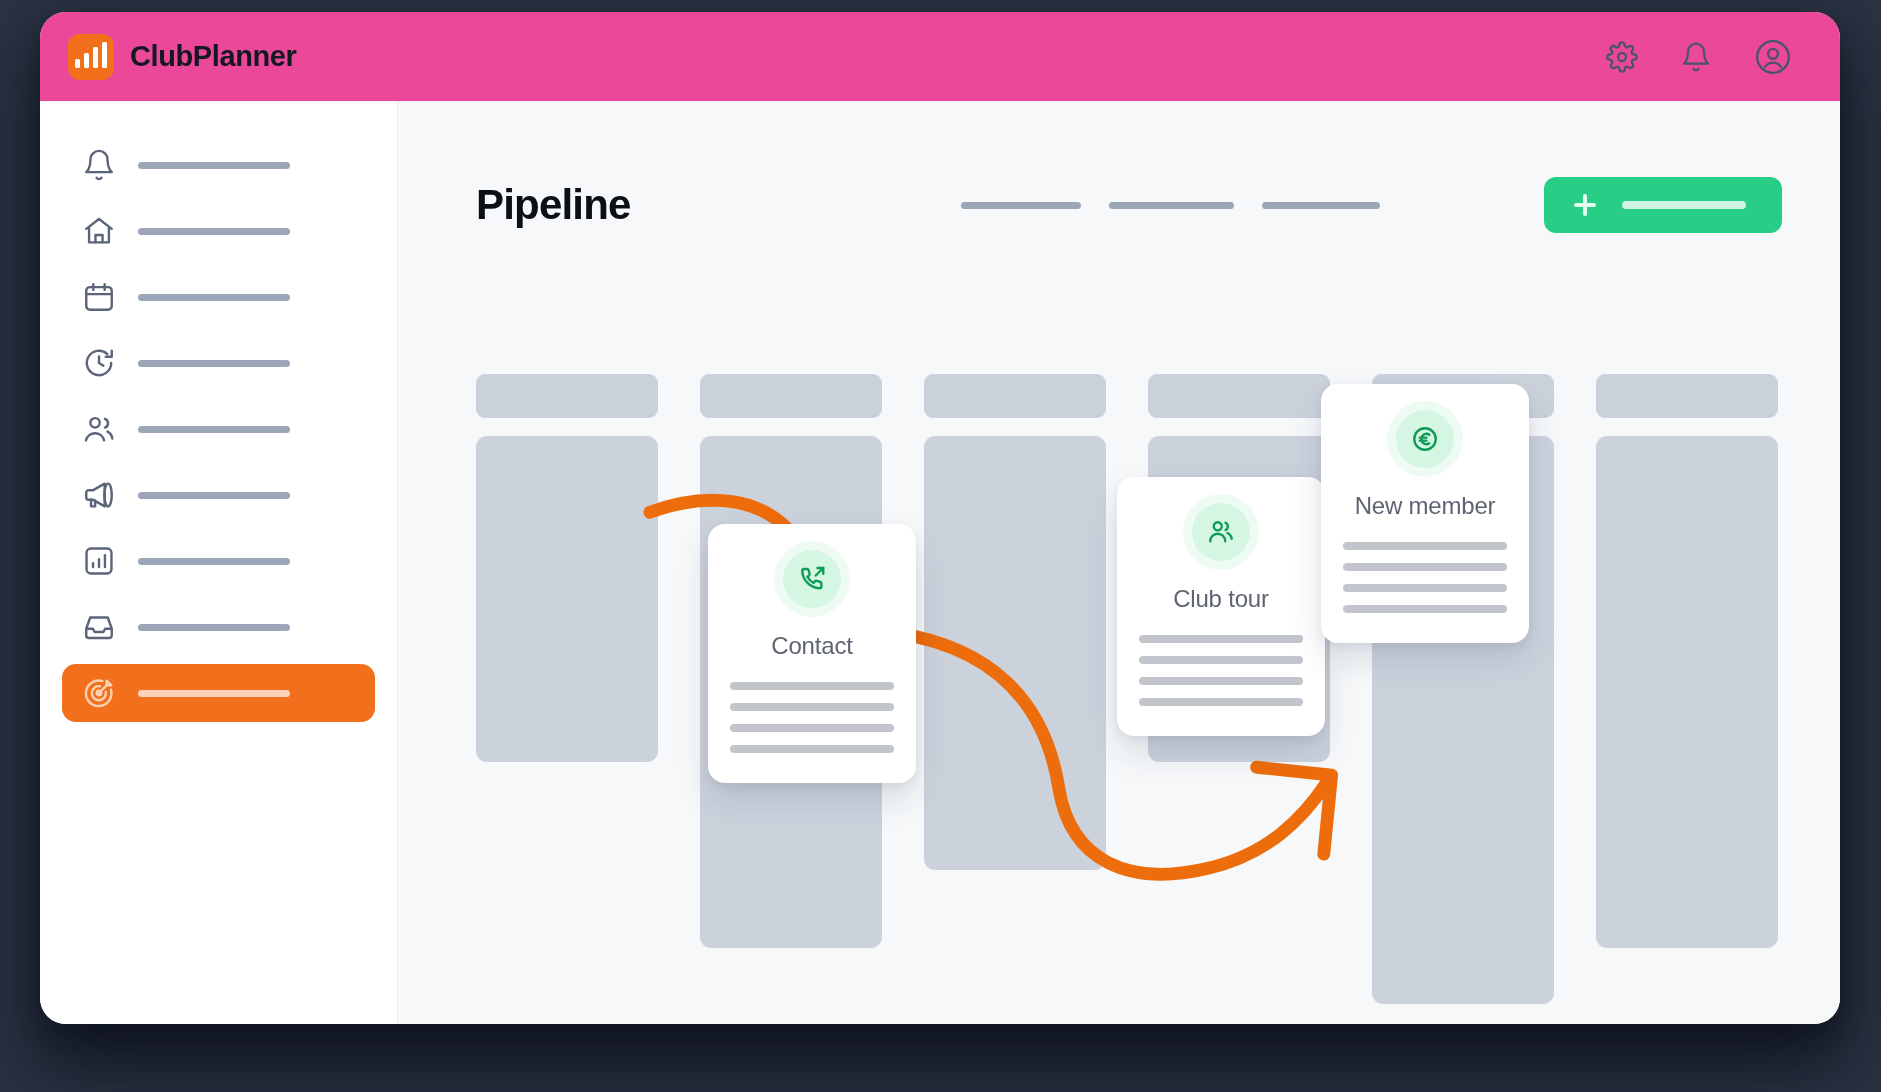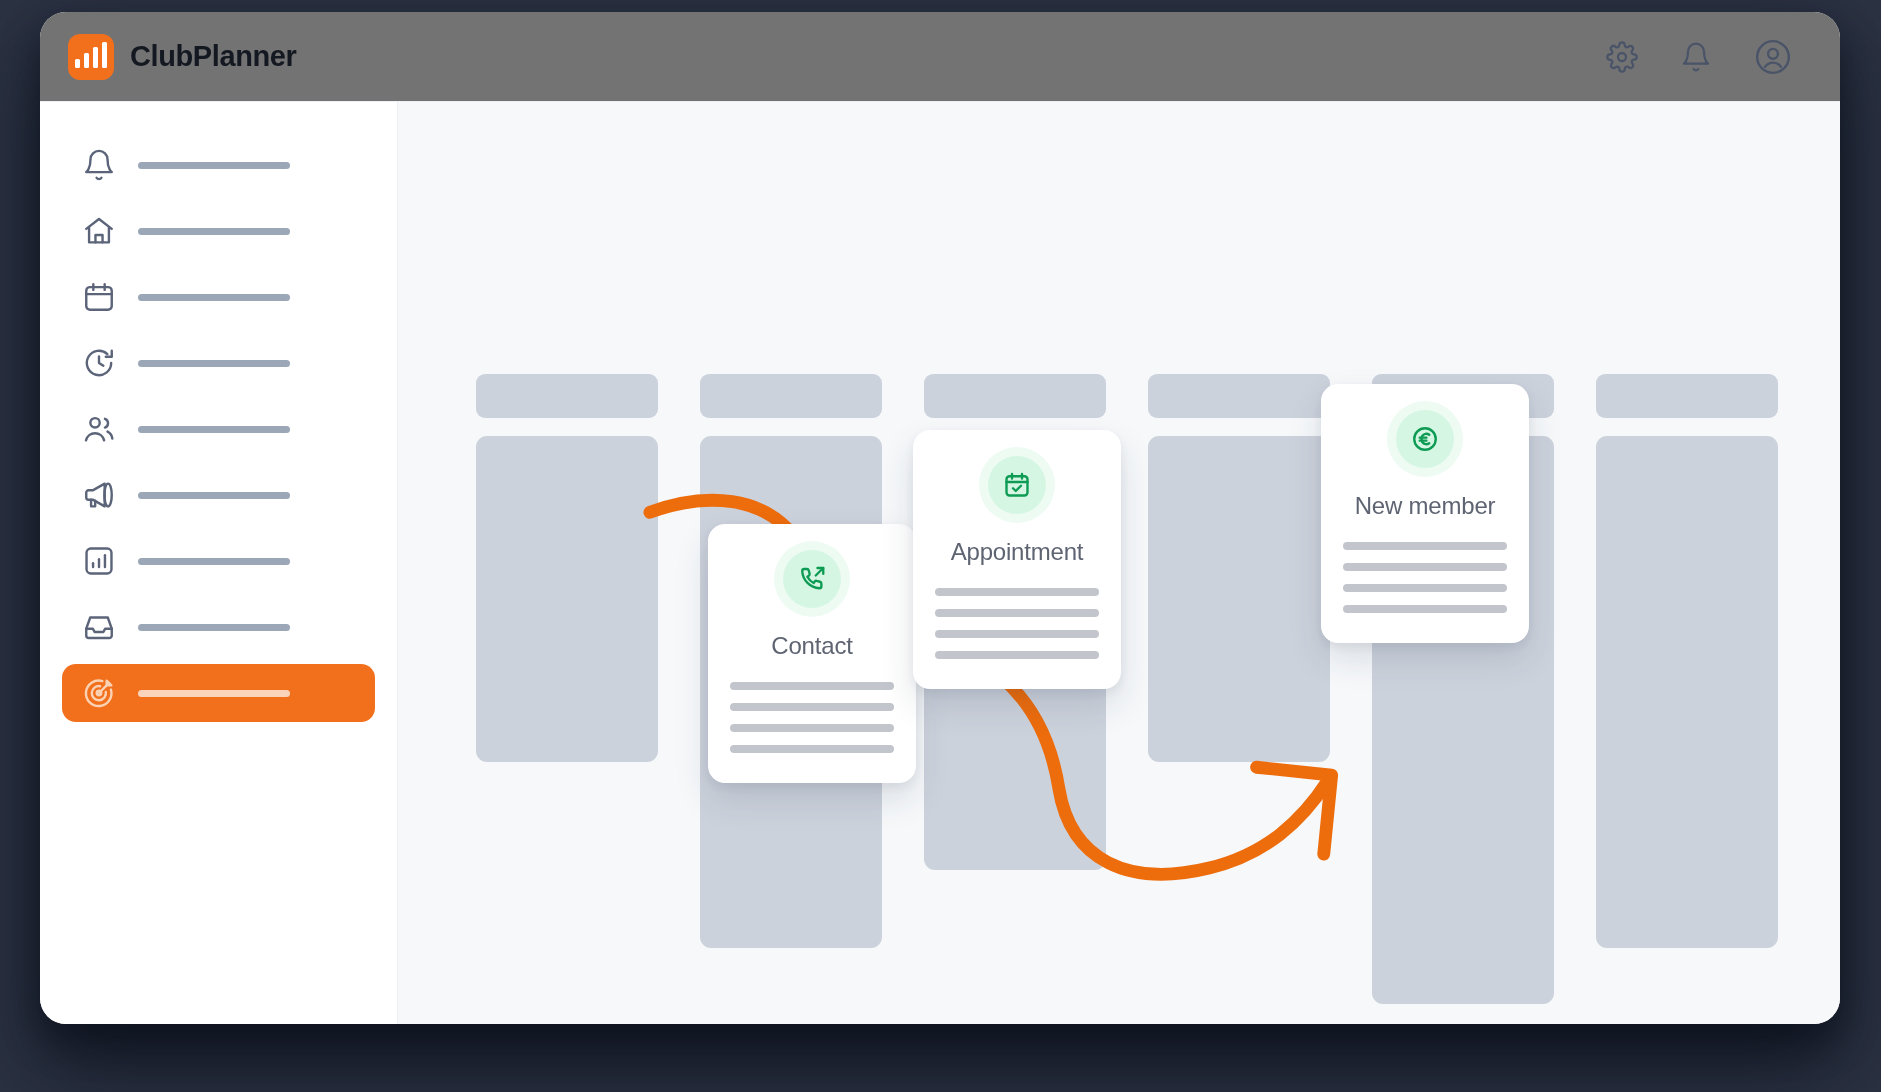--- a/index.html
+++ b/index.html
@@ -29,21 +29,21 @@
                 0 16px 34px rgba(10, 14, 25, 0.55);
     overflow: hidden;
     display: flex;
     flex-direction: column;
   }
 
   
   .topbar {
     height: 90px;
     flex: 0 0 90px;
-    background: #737373;
+    background: #ec4899;
     border-bottom: 1px solid #EDF0F4;
     display: flex;
     align-items: center;
     padding: 0 48px 0 28px;
   }
 
   .brand {
     display: flex;
     align-items: center;
     gap: 16px;
@@ -413,20 +413,34 @@
           <path d="m12 12 5.4-5.4"></path>
           <path d="M17.4 6.6V3.3L20.7 6.6Z"></path>
         </svg>
         <span class="nbar"></span>
       </div>
 
     </nav>
 
     <section class="main">
 
+      <div class="page-head">
+        <h1 class="page-title">Pipeline</h1>
+
+        <div class="head-bars">
+          <span class="hbar w1"></span>
+          <span class="hbar w2"></span>
+          <span class="hbar w3"></span>
+        </div>
+
+        <button class="add-btn">
+          <span class="add-plus"></span>
+          <span class="abar"></span>
+        </button>
+      </div>
 
       <div class="board">
 
         <div class="column" style="left:0px;">
           <div class="col-chip"></div>
           <div class="col-body" style="height:326px;"></div>
         </div>
         <div class="column" style="left:224px;">
           <div class="col-chip"></div>
           <div class="col-body" style="height:512px;"></div>
@@ -465,38 +479,38 @@
           </div>
           <div class="pcard-label">Contact</div>
           <div class="pcard-lines">
             <div class="pline"></div>
             <div class="pline"></div>
             <div class="pline"></div>
             <div class="pline"></div>
           </div>
         </div>
 
-        <div class="pcard" style="left:437px; top:56px;">
+
+        <div class="pcard" style="left:641px; top:103px;">
           <div class="pcard-badge">
             <svg class="cicon" viewBox="0 0 24 24" fill="none" stroke="currentColor" stroke-width="1.9" stroke-linecap="round" stroke-linejoin="round">
-              <rect x="3.6" y="5" width="16.8" height="15.4" rx="2.4"></rect>
-              <path d="M3.6 9.6h16.8"></path>
-              <path d="M8 3.2v3.6M16 3.2v3.6"></path>
-              <path d="m8.8 14.6 2.2 2.2 4.2-4.2"></path>
+              <circle cx="9.4" cy="7.4" r="3.2"></circle>
+              <path d="M3.4 19.4a6 6 0 0 1 12 0"></path>
+              <path d="M15.6 4.6a3.2 3.2 0 0 1 0 5.8"></path>
+              <path d="M17.2 12.8a5.8 5.8 0 0 1 3.4 4.6"></path>
             </svg>
           </div>
-          <div class="pcard-label">Appointment</div>
+          <div class="pcard-label">Club tour</div>
           <div class="pcard-lines">
             <div class="pline"></div>
             <div class="pline"></div>
             <div class="pline"></div>
             <div class="pline"></div>
           </div>
         </div>
-
 
         <div class="pcard" style="left:845px; top:10px;">
           <div class="pcard-badge">
             <svg class="cicon" viewBox="0 0 24 24" fill="none" stroke="currentColor" stroke-width="1.9" stroke-linecap="round" stroke-linejoin="round">
               <circle cx="12" cy="12" r="8.6"></circle>
               <path d="M15.4 8.6a3.9 3.9 0 0 0-5.6 1 5.2 5.2 0 0 0 0 4.8 3.9 3.9 0 0 0 5.6 1"></path>
               <path d="M7.8 10.9h5.3M7.8 13.3h5.3"></path>
             </svg>
           </div>
           <div class="pcard-label">New member</div>

